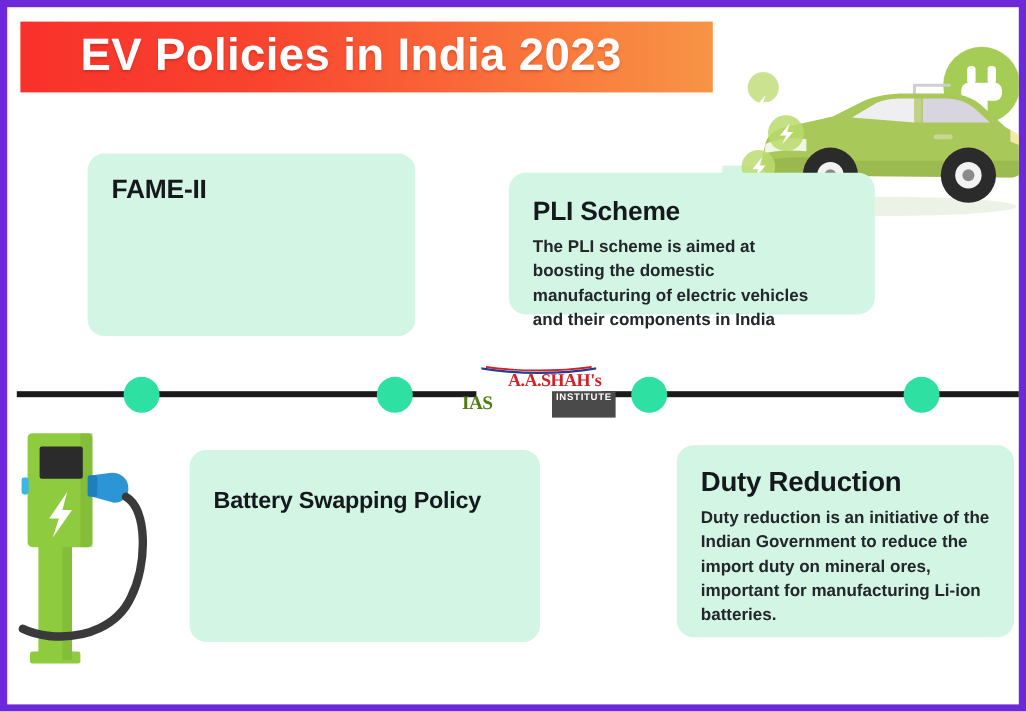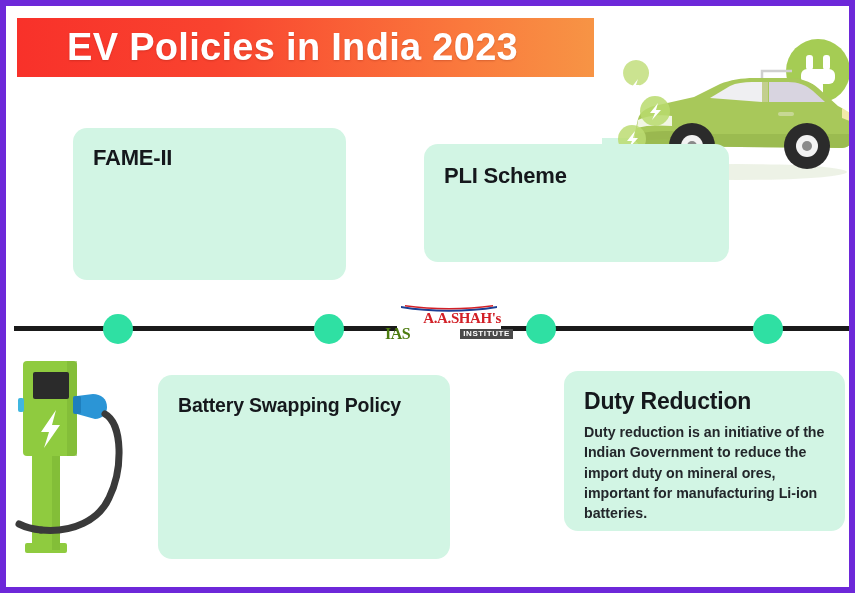--- a/index.html
+++ b/index.html
@@ -78,22 +78,22 @@
     left: 418px;
     top: 138px;
     width: 305px;
     height: 118px;
     padding-top: 20px;
   }
   #card-battery {
     left: 152px;
     top: 369px;
     width: 292px;
-    height: 184px;
-    padding-top: 20px;
+    height: 160px;
+    padding-top: 32px;
   }
   #card-duty {
     left: 558px;
     top: 365px;
     width: 281px;
     height: 160px;
     padding-top: 18px;
   }
   #card-battery .card-title { font-size: 19.5px; margin-bottom: 6px; }
   #card-duty .card-title { font-size: 23px; }
@@ -167,21 +167,21 @@
     letter-spacing: -0.5px;
     line-height: 1;
     font-family: "Liberation Serif", serif;
   }
   #logo .logo-institute {
     background: #4a4a4a;
     color: #ffffff;
     font-size: 8px;
     font-weight: bold;
     letter-spacing: 0.6px;
-    padding: 1px 3px 1px 3px;
+    padding: 1px 3px 13px 3px;
     line-height: 1;
     font-family: "Liberation Sans", sans-serif;
     margin-left: 48px;
   }
 
   
   #car-illustration {
     position: absolute;
     left: 596px;
     top: 18px;
@@ -273,20 +273,24 @@
       </g>
     </svg>
   </div>
 
   <div class="card" id="card-fame">
     <div class="card-title">FAME-II</div>
   </div>
 
   <div class="card" id="card-pli">
     <div class="card-title">PLI Scheme</div>
+    <div class="card-body">The PLI scheme is aimed at
+boosting the domestic
+manufacturing of electric vehicles
+and their components in India</div>
   </div>
 
   <div class="card" id="card-battery">
     <div class="card-title">Battery Swapping Policy</div>
   </div>
 
   <div class="card" id="card-duty">
     <div class="card-title">Duty Reduction</div>
     <div class="card-body">Duty reduction is an initiative of the
 Indian Government to reduce the

